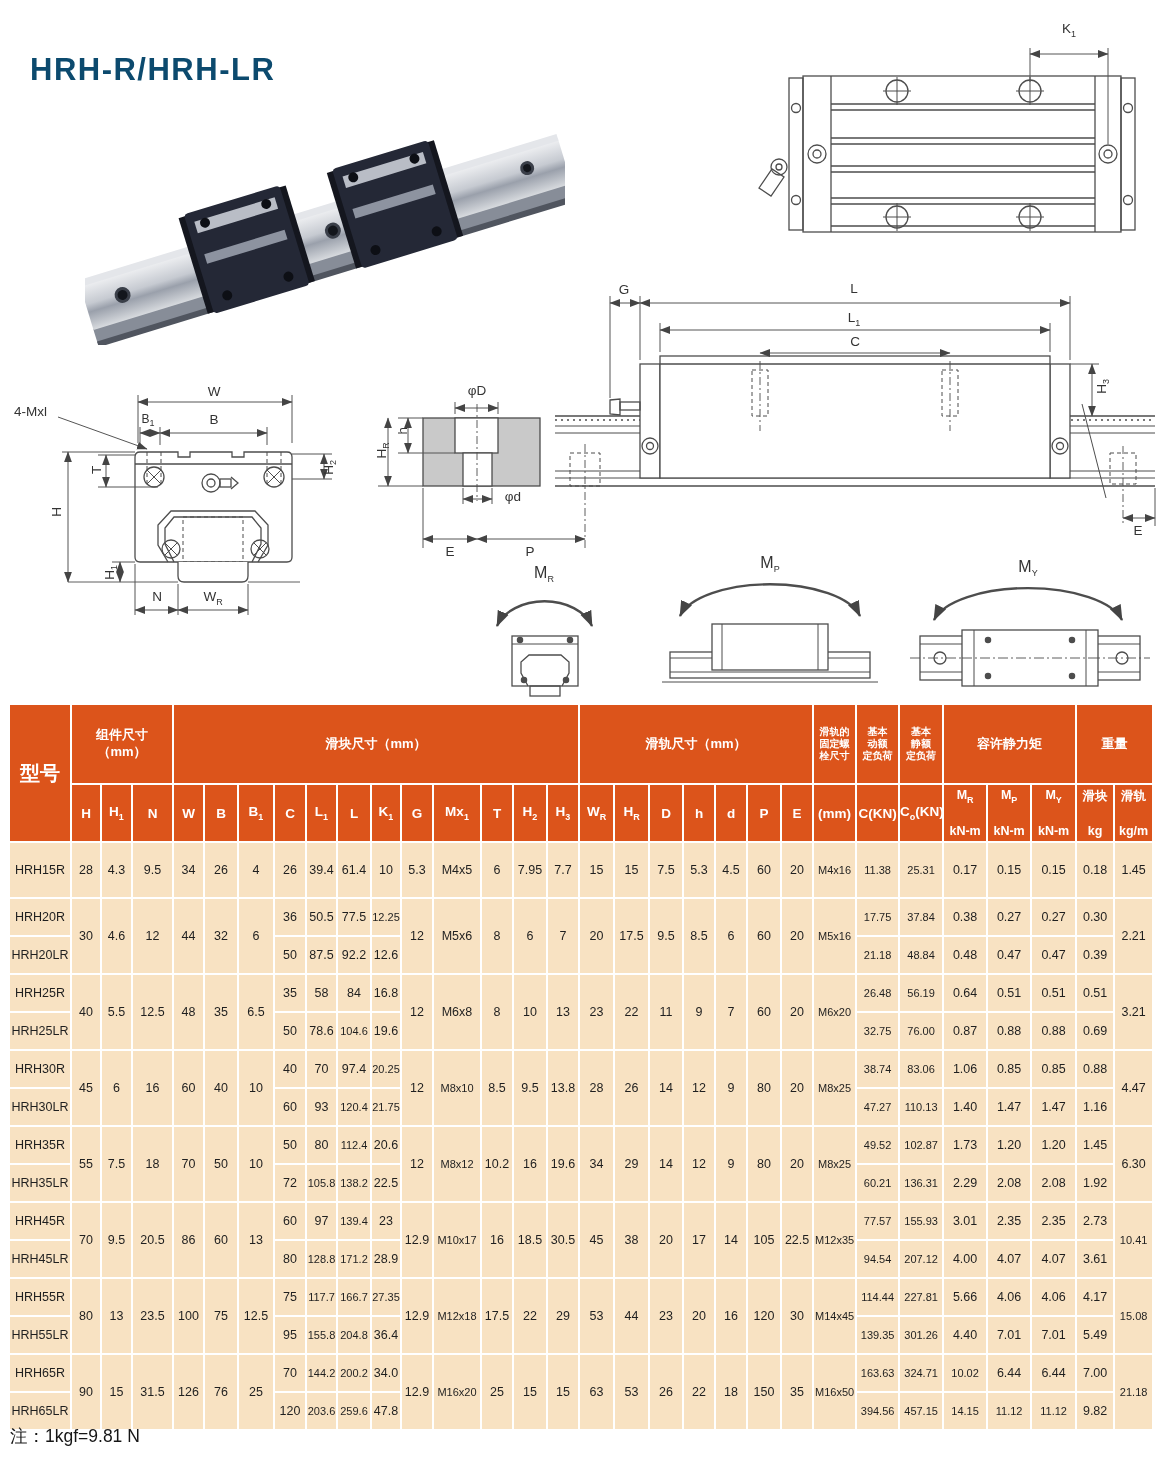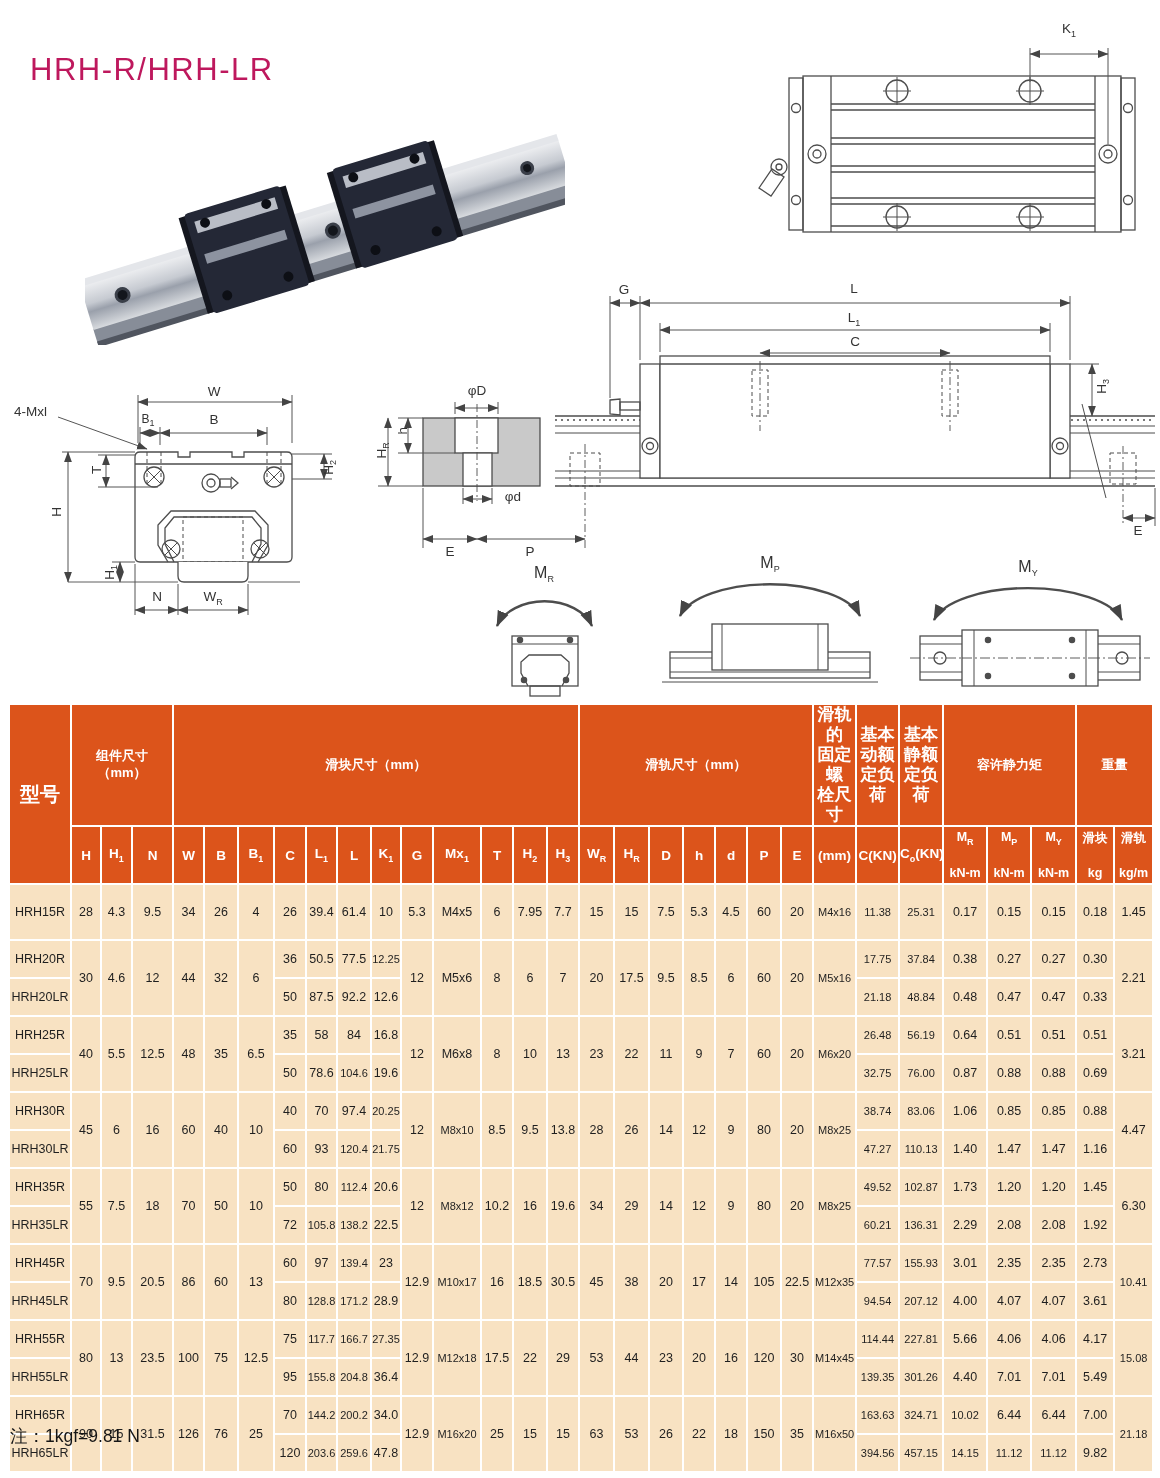--- a/index.html
+++ b/index.html
@@ -1,36 +1,36 @@
 <!DOCTYPE html>
 <html><head>
 <meta charset="utf-8">
 <style>
   html,body{margin:0;padding:0;background:#fff;}
   .page{position:relative;width:1160px;height:1478px;background:#fff;overflow:hidden;
         font-family:"Liberation Sans","DejaVu Sans",sans-serif;color:#222;}
-  .title{position:absolute;left:30px;top:52px;font-size:31px;font-weight:400;
-         letter-spacing:1.5px;color:#be185d;}
+  .title{position:absolute;left:30px;top:52px;font-size:31px;font-weight:700;
+         letter-spacing:1.5px;color:#0c4a6e;}
   .diag{position:absolute;}
   .diag svg{display:block;}
   .dlab{position:absolute;font-size:13.5px;color:#333;text-align:center;line-height:1;}
   .vlab{position:absolute;font-size:13.5px;color:#333;width:34px;text-align:center;line-height:1;
         transform:rotate(-90deg);transform-origin:center;}
   sub{font-size:9px;}
   .mlab{position:absolute;font-size:16px;color:#333;width:44px;text-align:center;}
   
   .spec{position:absolute;left:8px;top:703px;width:1144px;border-collapse:collapse;table-layout:fixed;}
   .spec th,.spec td{border:2px solid #fff;padding:0;text-align:center;vertical-align:middle;overflow:hidden;}
   .spec th{background:#DC541B;color:#fff;font-weight:bold;}
   .spec thead tr:first-child{height:80px;}
   .spec thead tr:nth-child(2){height:58px;}
   .spec td{background:#F8E2C2;color:#1f1f1f;font-size:12.5px;}
   .mh{font-size:20px;}
   .gh{font-size:13px;line-height:1.3;white-space:pre-line;}
-  .gh.small{font-size:17px;line-height:1.18;}
+  .gh.small{font-size:10px;line-height:1.18;}
   .sym{font-size:13.5px;}
   .stack{height:50px;display:flex;flex-direction:column;justify-content:space-between;
          align-items:center;font-size:12.5px;padding:1px 0;}
   .model{text-align:left;padding-left:7px;font-size:12.5px;color:#141414;}
   td.sm{font-size:11px;}
   .note{position:absolute;left:10px;top:1424px;font-size:17.5px;color:#151515;}
 </style>
 </head>
 <body>
 
@@ -535,21 +535,21 @@
           <td class="model">HRH20LR</td>
           <td class="">50</td>
           <td class="">87.5</td>
           <td class="">92.2</td>
           <td class="">12.6</td>
           <td class="sm">21.18</td>
           <td class="sm">48.84</td>
           <td class="">0.48</td>
           <td class="">0.47</td>
           <td class="">0.47</td>
-          <td class="">0.33</td>
+          <td class="">0.39</td>
         </tr>
         <tr style="height:38px">
           <td class="model">HRH25R</td>
           <td rowspan="2" class="">40</td>
           <td rowspan="2" class="">5.5</td>
           <td rowspan="2" class="">12.5</td>
           <td rowspan="2" class="">48</td>
           <td rowspan="2" class="">35</td>
           <td rowspan="2" class="">6.5</td>
           <td class="">35</td>

